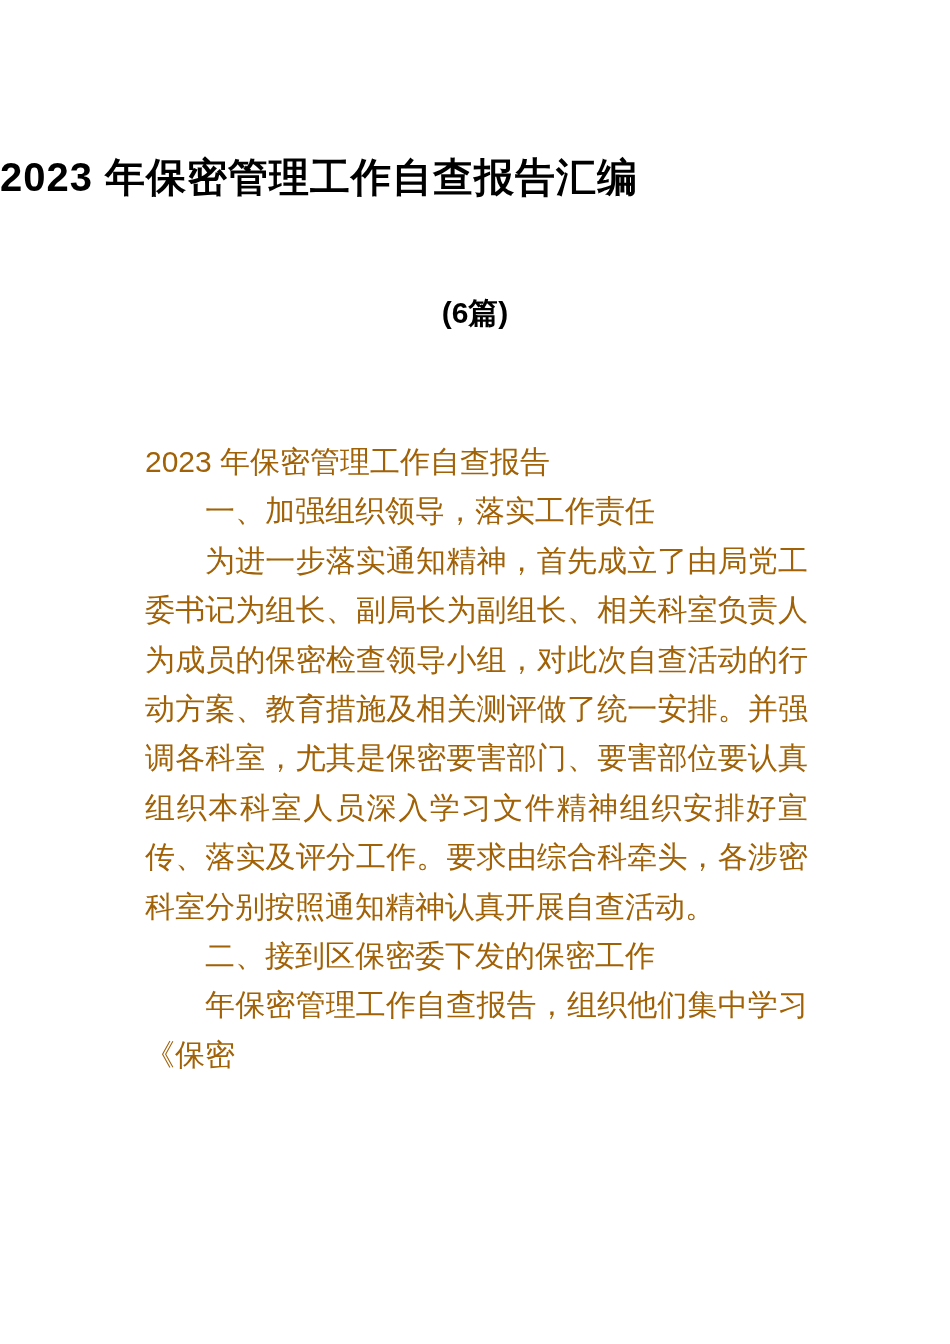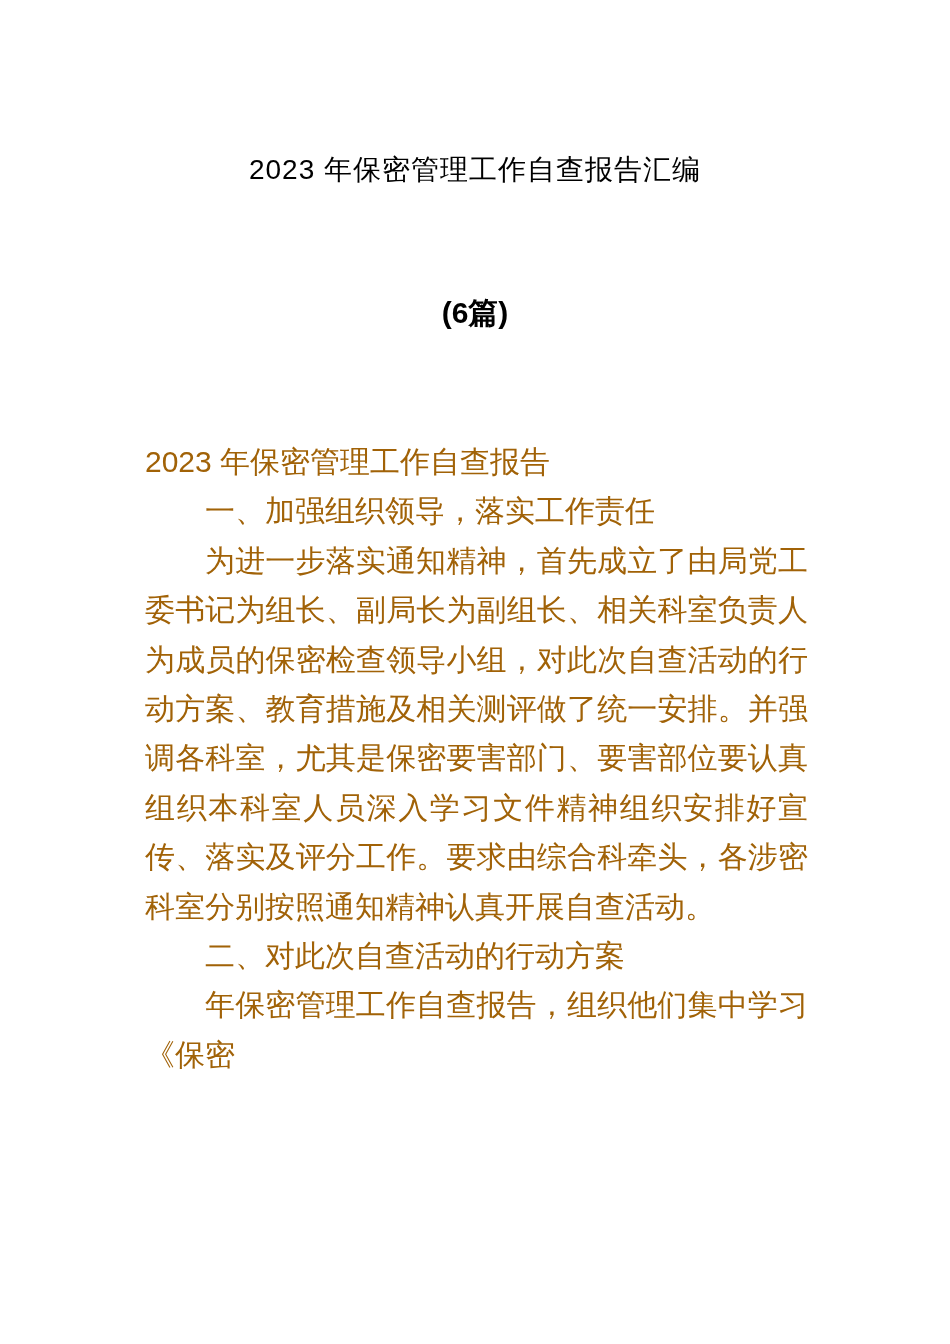--- a/index.html
+++ b/index.html
@@ -12,23 +12,23 @@
     background: #ffffff;
     color: #000000;
     font-family: "Liberation Sans", sans-serif;
     overflow: hidden;
   }
   .doc-title {
     position: absolute;
     top: 155px;
     left: 0;
     width: 100%;
-    text-align: center;
-    font-size: 28px;
-    font-weight: 400;
+    text-align: left;
+    font-size: 40px;
+    font-weight: 700;
     letter-spacing: 1px;
     line-height: 1.1;
   }
   .doc-subtitle {
     position: absolute;
     top: 296px;
     left: 0;
     width: 100%;
     text-align: center;
     font-size: 30px;
@@ -58,17 +58,17 @@
 <div class="page">
 
   <div class="doc-title">2023 年保密管理工作自查报告汇编</div>
 
   <div class="doc-subtitle">(6篇)</div>
 
   <div class="doc-body">
     <div class="para">2023 年保密管理工作自查报告</div>
     <div class="para indent">一、加强组织领导，落实工作责任</div>
     <div class="para indent">为进一步落实通知精神，首先成立了由局党工委书记为组长、副局长为副组长、相关科室负责人为成员的保密检查领导小组，对此次自查活动的行动方案、教育措施及相关测评做了统一安排。并强调各科室，尤其是保密要害部门、要害部位要认真组织本科室人员深入学习文件精神组织安排好宣传、落实及评分工作。要求由综合科牵头，各涉密科室分别按照通知精神认真开展自查活动。</div>
-    <div class="para indent">二、对此次自查活动的行动方案</div>
+    <div class="para indent">二、接到区保密委下发的保密工作</div>
     <div class="para indent">年保密管理工作自查报告，组织他们集中学习《保密</div>
   </div>
 
 </div>
 
 </body></html>

